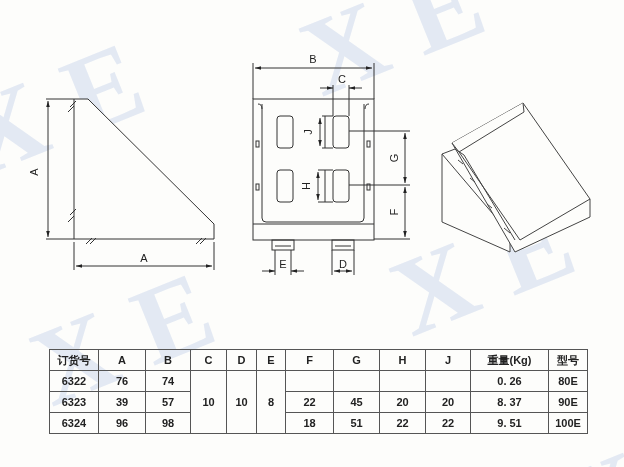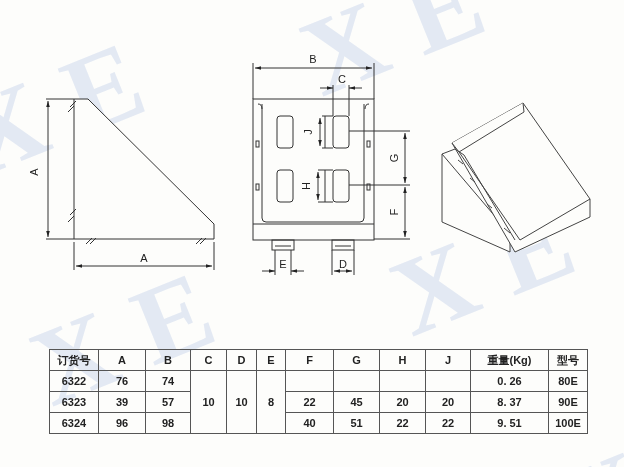--- a/index.html
+++ b/index.html
@@ -189,21 +189,21 @@
     <td>45</td>
     <td>20</td>
     <td>20</td>
     <td>8. 37</td>
     <td>90E</td>
   </tr>
   <tr>
     <td>6324</td>
     <td>96</td>
     <td>98</td>
-    <td>40</td>
+    <td>18</td>
     <td>51</td>
     <td>22</td>
     <td>22</td>
     <td>9. 51</td>
     <td>100E</td>
   </tr>
 </tbody>
   </table>
 
 </body></html>

